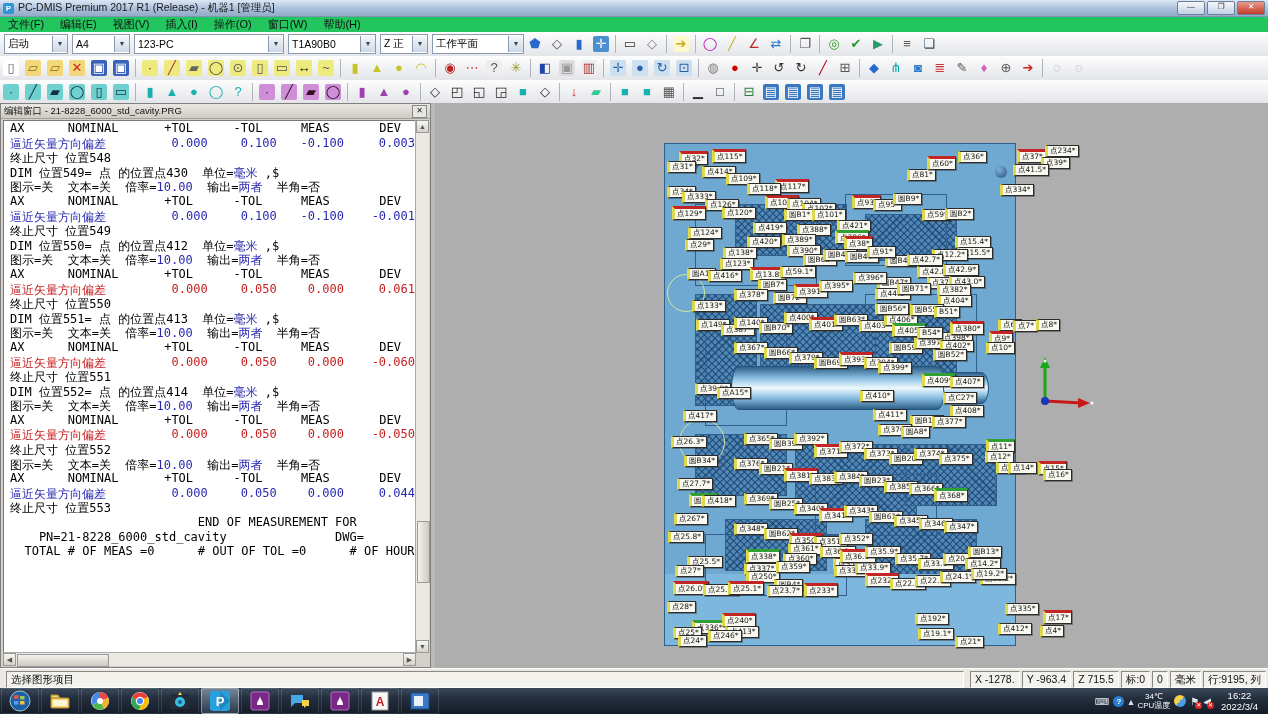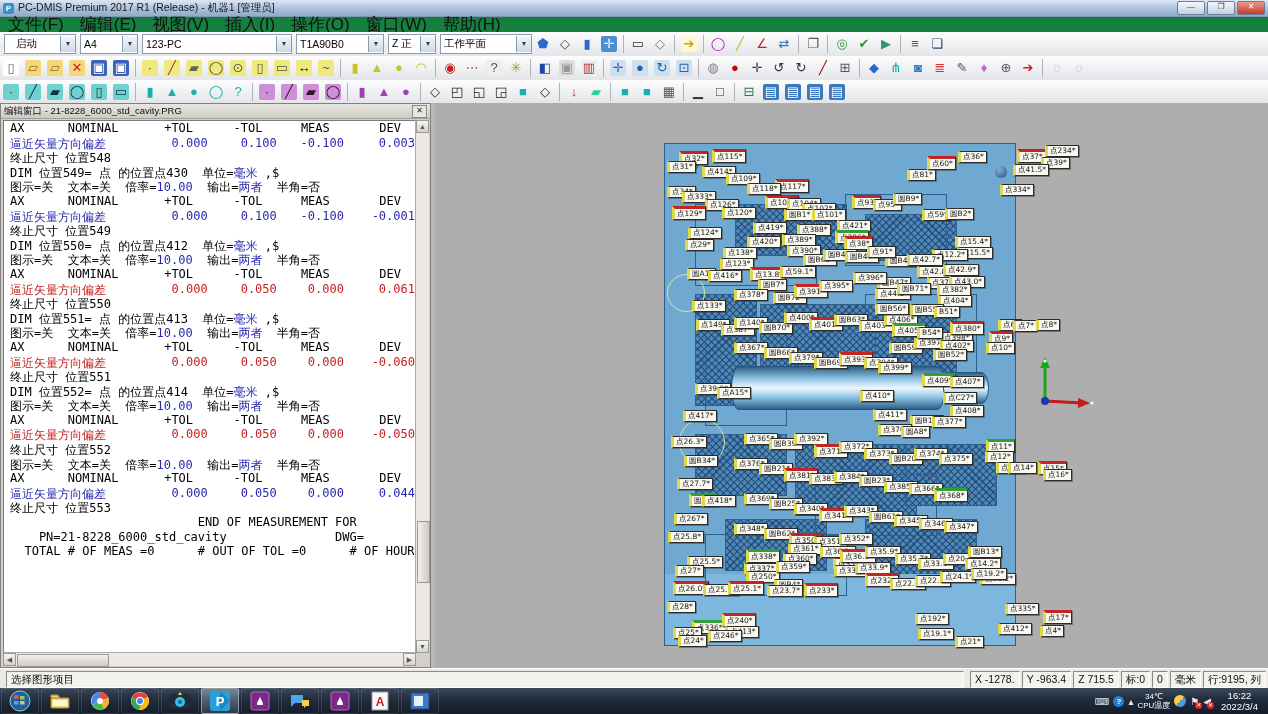--- a/index.html
+++ b/index.html
@@ -9,22 +9,22 @@
   #titlebar{position:absolute;left:0;top:0;width:1268px;height:16px;
     background:linear-gradient(#dce7f5,#a8bdd9 60%,#93abc9);display:flex;align-items:center;
     font-size:10.5px;color:#1a1a1a;border-bottom:1px solid #7f96b5;}
   #title-icon{width:11px;height:11px;margin:0 4px 0 3px;background:#2d96d2;color:#fff;
     font-size:8px;line-height:11px;text-align:center;border-radius:2px;font-weight:bold;}
   #win-controls{margin-left:auto;display:flex;gap:2px;padding-right:3px;}
   .wbtn{width:26px;height:12px;border:1px solid #6b7f9b;border-radius:2px;font-size:8px;
     line-height:10px;text-align:center;background:linear-gradient(#f5f8fc,#c2d0e2);color:#333;}
   .wbtn.close{background:linear-gradient(#e89a8e,#c23b28);color:#fff;}
   
-  #menubar{position:absolute;left:0;top:17px;width:1268px;height:15px;background:#15803d;
-    display:flex;align-items:center;font-size:17px;border-bottom:1px solid #c8c8c8;}
+  #menubar{position:absolute;left:0;top:17px;width:1268px;height:15px;background:#22c55e;
+    display:flex;align-items:center;font-size:11px;border-bottom:1px solid #c8c8c8;}
   .menu-item{padding:1px 8px;color:#111;}
   
   .toolbar{position:absolute;left:0;width:1268px;background:linear-gradient(#fdfdfd,#e3e5e9);
     display:flex;align-items:center;border-bottom:1px solid #b8bcc2;}
   #row2{top:32px;height:24px;}
   #row3{top:56px;height:24px;}
   #row4{top:80px;height:23px;}
   .combo{height:18px;background:#fff;border:1px solid #8a9ab0;display:flex;align-items:center;
     font-size:10.5px;margin-left:4px;}
   .combo .cv{flex:1;padding:0 3px;white-space:nowrap;overflow:hidden;}
@@ -125,21 +125,21 @@
       <span class="menu-item">文件(F)</span>
       <span class="menu-item">编辑(E)</span>
       <span class="menu-item">视图(V)</span>
       <span class="menu-item">插入(I)</span>
       <span class="menu-item">操作(O)</span>
       <span class="menu-item">窗口(W)</span>
       <span class="menu-item">帮助(H)</span>
     </div>
 
   <div id="row2" class="toolbar">
-      <span class="combo" style="width: 62px; padding-left: 8px;">
+      <span class="combo" style="width: 62px;">
         <span class="cv">启动</span>
         <span class="ca">▼</span>
       </span>
       <span class="combo" style="width: 56px;">
         <span class="cv">A4</span>
         <span class="ca">▼</span>
       </span>
       <span class="combo" style="width: 148px;">
         <span class="cv">123-PC</span>
         <span class="ca">▼</span>

